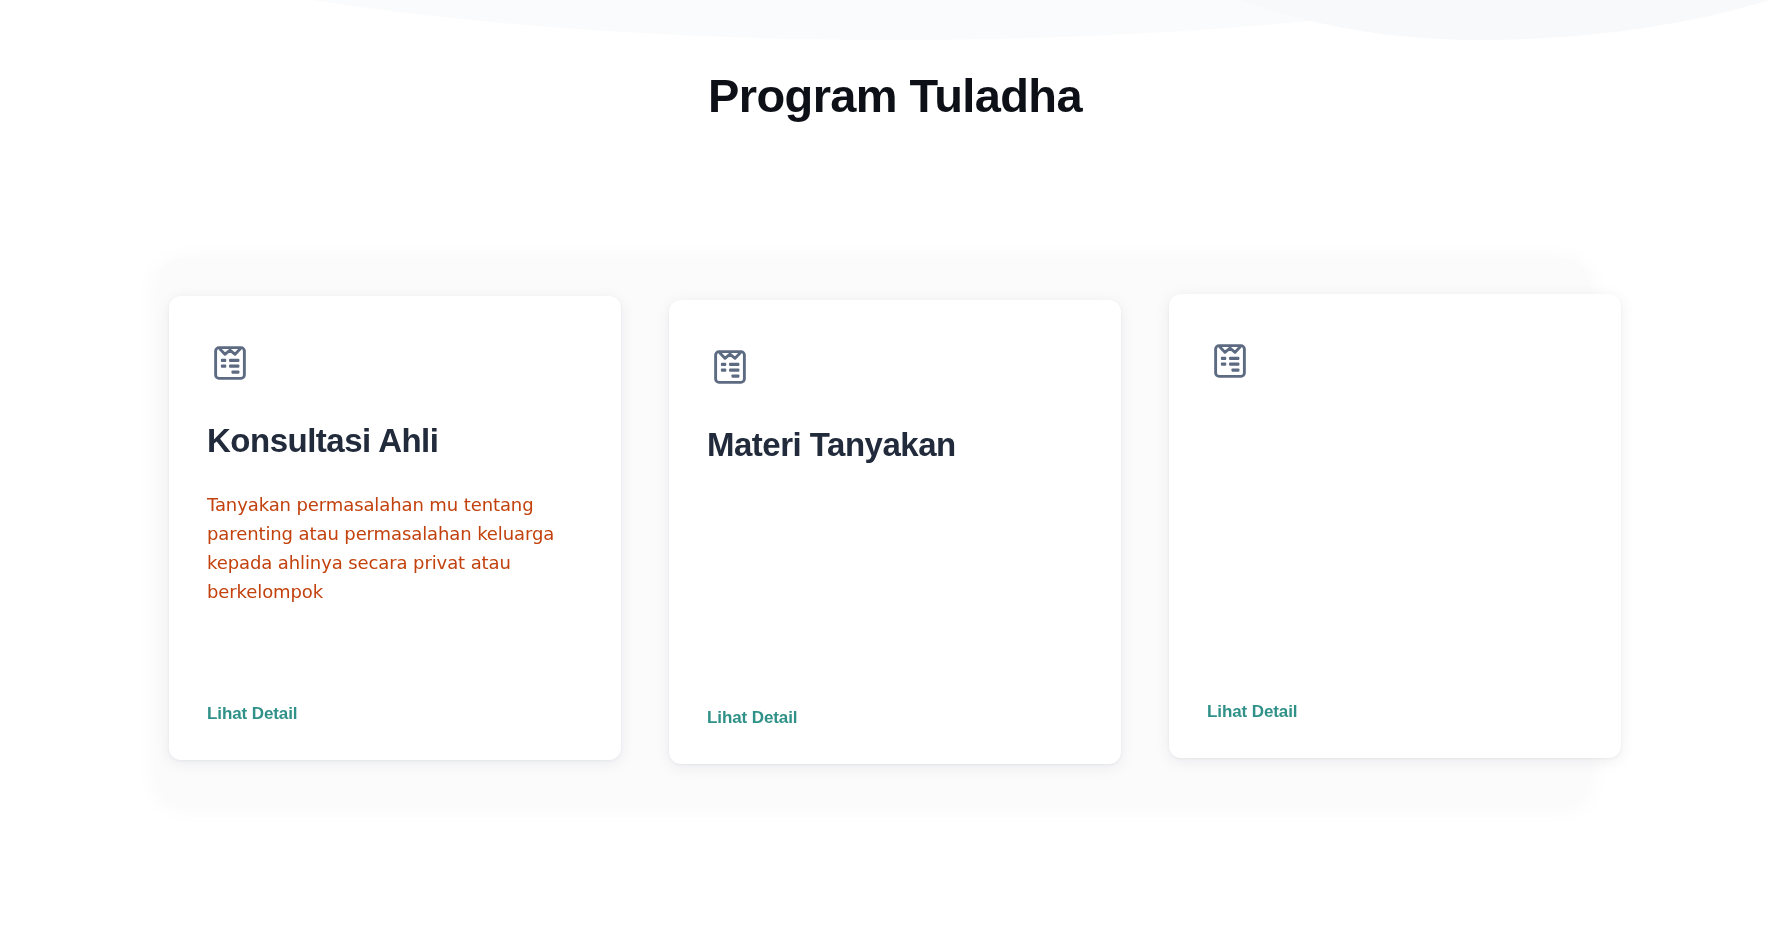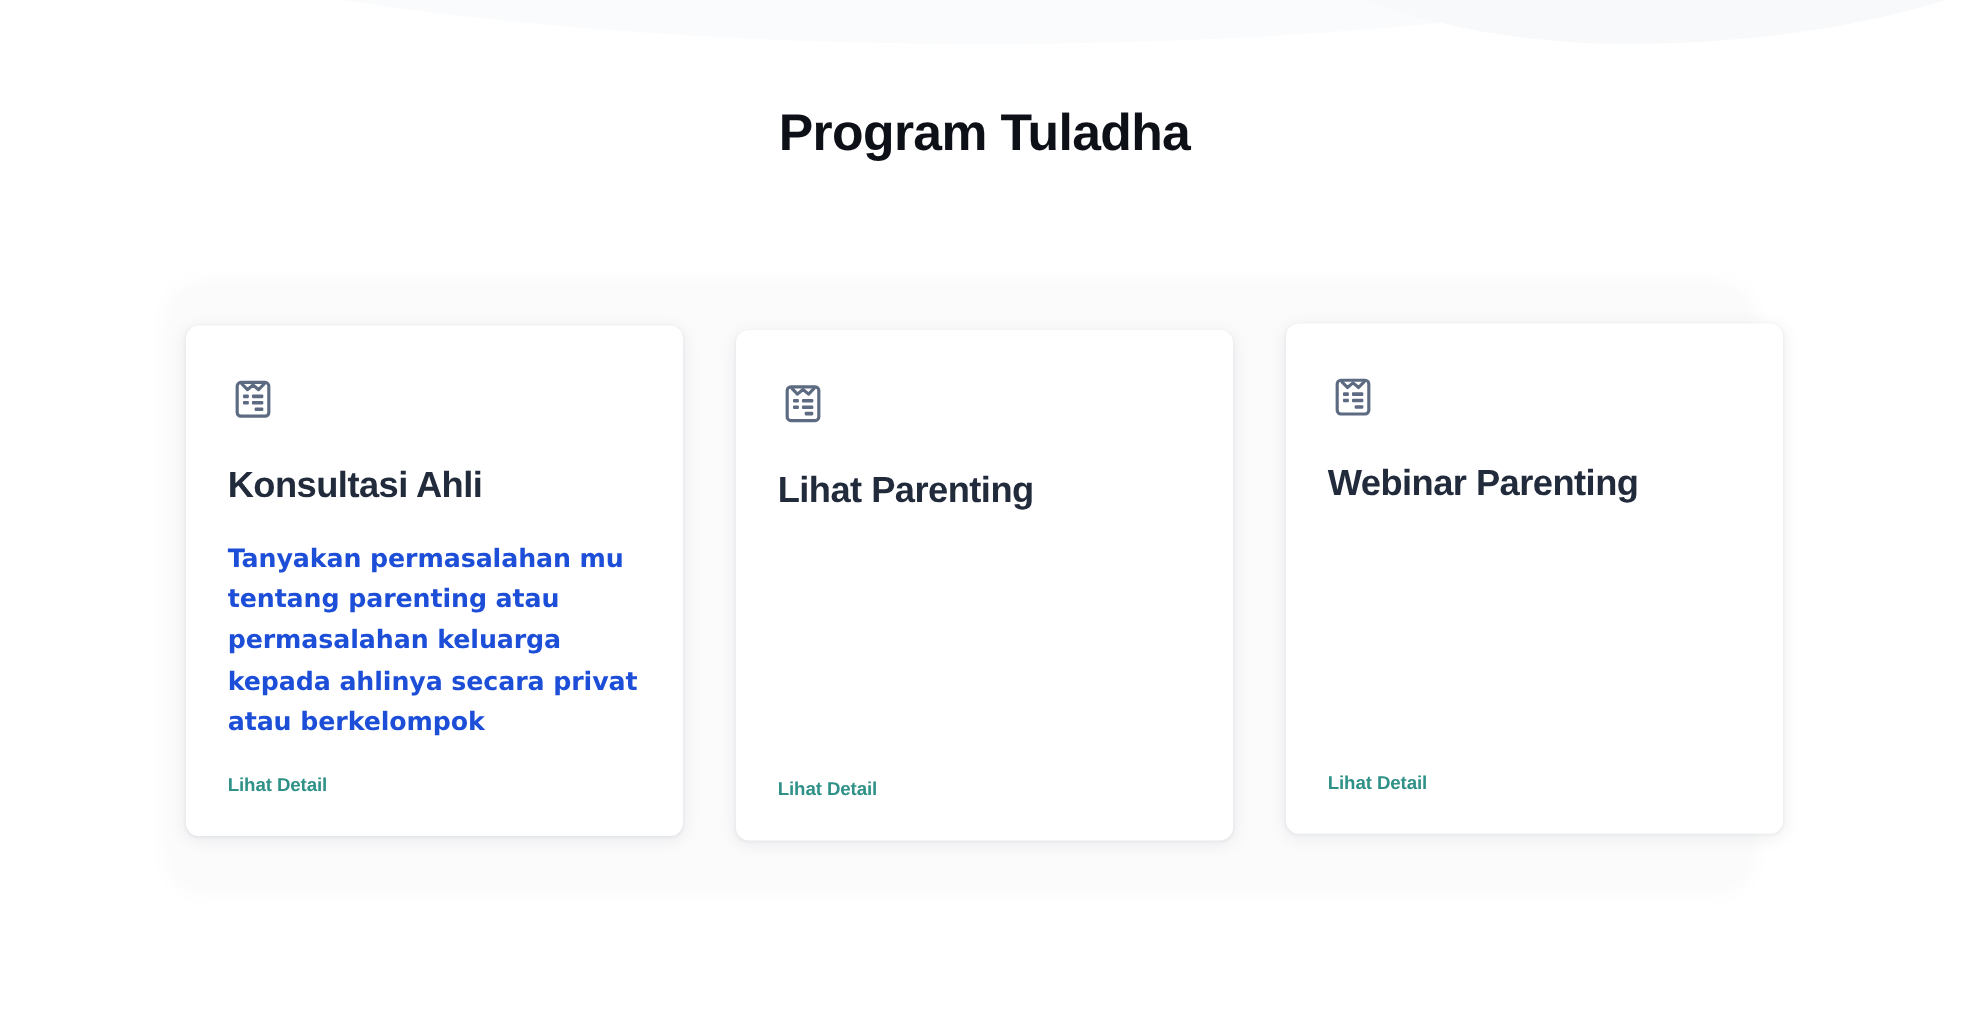--- a/index.html
+++ b/index.html
@@ -38,21 +38,21 @@
     left: 60%;
     width: 900px;
     height: 210px;
     background: #f8f9fb;
     border-radius: 0 0 55% 45% / 0 0 100% 100%;
     pointer-events: none;
   }
 
   .header {
     position: relative;
-    padding-top: 94px;
+    padding-top: 70px;
     text-align: center;
   }
 
   .section-title {
     font-family: "Liberation Sans", sans-serif;
     font-size: 47px;
     font-weight: 700;
     letter-spacing: -0.6px;
     color: #0d1117;
     line-height: 1.1;
@@ -115,24 +115,24 @@
     font-size: 33px;
     font-weight: 700;
     letter-spacing: -0.5px;
     color: #222b3b;
     line-height: 1.15;
     margin-bottom: 30px;
   }
 
   .card-desc {
     font-family: "DejaVu Sans", sans-serif;
-    font-size: 23px;
-    font-weight: 700;
+    font-size: 18px;
+    font-weight: 400;
     line-height: 1.62;
-    color: #1d4ed8;
+    color: #c2410c;
     letter-spacing: -0.1px;
   }
 
   .card-link {
     margin-top: auto;
     margin-bottom: 36px;
     font-family: "Liberation Sans", sans-serif;
     font-size: 17px;
     font-weight: 700;
     letter-spacing: -0.1px;
@@ -188,34 +188,33 @@
         <svg width="46" height="46" viewBox="0 0 48 48" fill="none" aria-hidden="true">
           <path d="M9 11.5a3.5 3.5 0 0 1 3.5-3.5h23a3.5 3.5 0 0 1 3.5 3.5v25a3.5 3.5 0 0 1-3.5 3.5h-23A3.5 3.5 0 0 1 9 36.5v-25z" stroke="#5d6b82" stroke-width="3" fill="#ffffff"></path>
           <path d="M13.5 9.5l5.2 5.4 5.3-4.4 5.3 4.4 5.2-5.4" stroke="#5d6b82" stroke-width="3" stroke-linecap="round" stroke-linejoin="round" fill="none"></path>
           <rect x="14.5" y="19.5" width="5.6" height="3.4" rx="1" fill="#5d6b82"></rect>
           <rect x="23" y="19.5" width="10.8" height="3.4" rx="1" fill="#5d6b82"></rect>
           <rect x="14.5" y="25.6" width="5.6" height="3.4" rx="1" fill="#5d6b82"></rect>
           <rect x="23" y="25.6" width="10.8" height="3.4" rx="1" fill="#5d6b82"></rect>
           <rect x="25.6" y="31.7" width="8.2" height="3.4" rx="1" fill="#5d6b82"></rect>
         </svg>
       </span>
-      <h2 class="card-title">Lihat Parenting</h2>
+      <h2 class="card-title">Materi Tanyakan</h2>
       <a class="card-link">Lihat Detail</a>
     </div>
 
     <div class="card c3">
       <span class="card-icon">
         <svg width="46" height="46" viewBox="0 0 48 48" fill="none" aria-hidden="true">
           <path d="M9 11.5a3.5 3.5 0 0 1 3.5-3.5h23a3.5 3.5 0 0 1 3.5 3.5v25a3.5 3.5 0 0 1-3.5 3.5h-23A3.5 3.5 0 0 1 9 36.5v-25z" stroke="#5d6b82" stroke-width="3" fill="#ffffff"></path>
           <path d="M13.5 9.5l5.2 5.4 5.3-4.4 5.3 4.4 5.2-5.4" stroke="#5d6b82" stroke-width="3" stroke-linecap="round" stroke-linejoin="round" fill="none"></path>
           <rect x="14.5" y="19.5" width="5.6" height="3.4" rx="1" fill="#5d6b82"></rect>
           <rect x="23" y="19.5" width="10.8" height="3.4" rx="1" fill="#5d6b82"></rect>
           <rect x="14.5" y="25.6" width="5.6" height="3.4" rx="1" fill="#5d6b82"></rect>
           <rect x="23" y="25.6" width="10.8" height="3.4" rx="1" fill="#5d6b82"></rect>
           <rect x="25.6" y="31.7" width="8.2" height="3.4" rx="1" fill="#5d6b82"></rect>
         </svg>
       </span>
-      <h2 class="card-title">Webinar Parenting</h2>
       <a class="card-link">Lihat Detail</a>
     </div>
 
   </div>
 </div>
 
 </body></html>

